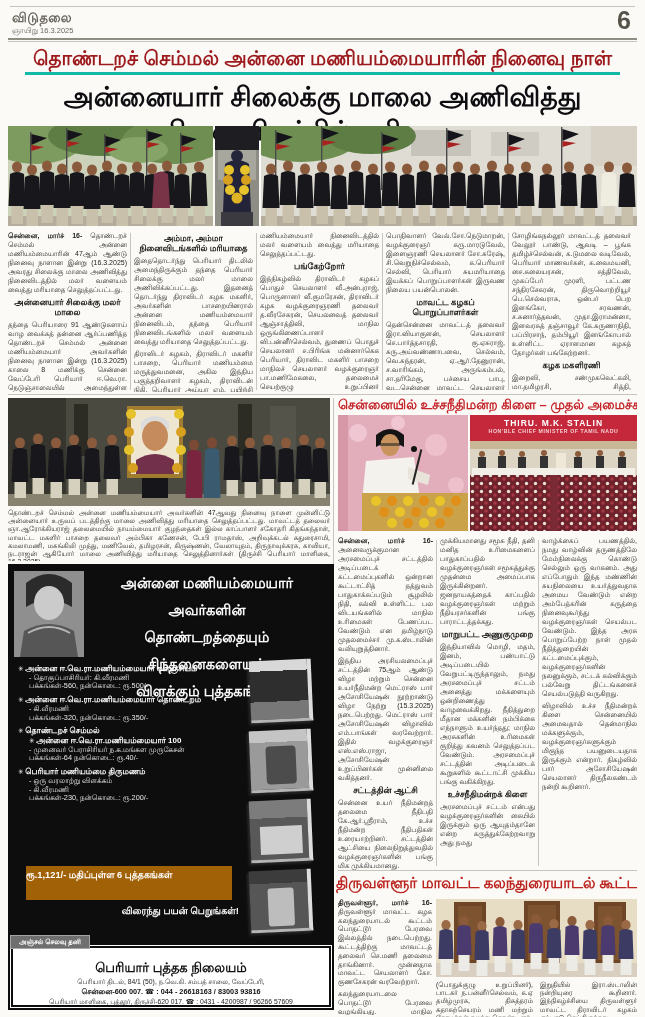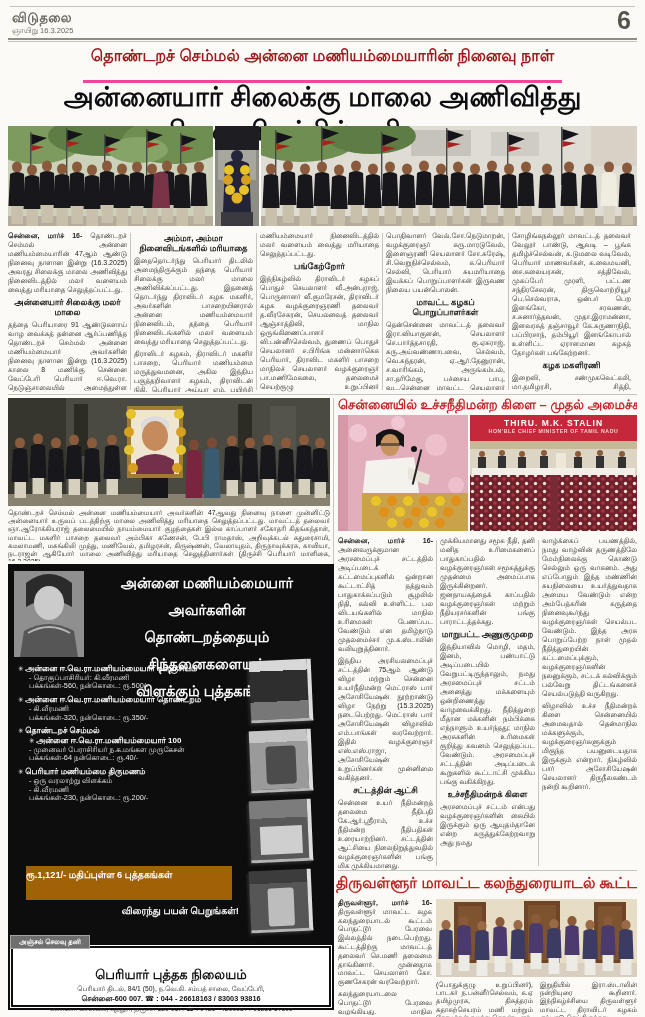--- a/index.html
+++ b/index.html
@@ -6,21 +6,21 @@
   html,body{background:#e9e7e1}
   body{font-family:"Liberation Sans","DejaVu Sans",sans-serif;color:#1a1a1a}
   #page{position:relative;width:645px;height:1017px;margin:0 auto;background:#fbfaf6;overflow:hidden}
   .rule{position:absolute;background:#c7c4bc}
   
   .masthead{position:absolute;left:12px;top:10px;font-size:13px;font-weight:700;color:#6a675f;letter-spacing:.5px}
   .m-date{position:absolute;left:12px;top:26px;font-size:7.5px;color:#6a675f}
   .pagenum{position:absolute;right:14px;top:6px;font-size:25px;font-weight:700;color:#56534b}
   
   .kicker-wrap{position:absolute;left:20px;top:47px;width:605px;text-align:center}
-  .kicker{display:inline-block;font-size:16px;font-weight:700;color:#9c1a1d;padding:0 8px 13px;border-bottom:3px solid #ec4899}
+  .kicker{display:inline-block;font-size:20px;font-weight:700;color:#9c1a1d;padding:0 8px 0;border-bottom:3px solid #14b8a6}
   .headline1{position:absolute;left:8px;top:80px;width:629px;text-align:center;font-size:27px;line-height:34px;font-weight:700;color:#0e0e12;overflow:hidden}
   .red-head2{position:absolute;left:338px;top:397px;width:299px;text-align:center;font-size:13px;font-weight:700;color:#c5242a;overflow:hidden;white-space:nowrap}
   .red-head3{position:absolute;left:336px;top:874px;width:301px;text-align:center;font-size:15px;font-weight:700;color:#bc2420;overflow:hidden;white-space:nowrap}
   
   .ph{position:absolute;overflow:hidden;background:#ccc}
   .ph svg{display:block;width:100%;height:100%}
   
   .np-col{position:absolute;top:231px;width:119px;height:161px;font-size:7px;line-height:9px;text-align:justify;overflow:hidden;color:#1c1c1c}
   .np-col p,.st-col p,.th-col p{margin:0 0 3px}
   .sh{font-weight:700;text-align:center;font-size:8.4px;line-height:10px;margin:2px 0 3px;color:#111}
@@ -47,21 +47,21 @@
   .cv2{background:linear-gradient(180deg,#c4c4c4 0 20%,#9a9a9a 20% 100%);position:relative}
   .cv2::after{content:"";position:absolute;left:16px;top:16px;width:30px;height:38px;background:#4c4c4c;border-radius:4px}
   .cv3{background:linear-gradient(180deg,#7c7c7c 0 30%,#585858 30% 100%);position:relative}
   .cv3::after{content:"";position:absolute;left:10px;top:26px;width:42px;height:28px;background:#cfcfcf}
   .cv4{background:linear-gradient(180deg,#3c3c3c 0 22%,#565656 22% 100%);position:relative}
   .cv4::after{content:"";position:absolute;left:18px;top:18px;width:26px;height:38px;background:#bdbdbd;border-radius:3px}
   .offer{position:absolute;left:18px;top:302px;width:206px;height:34px;background:#a16207;color:#fff;font-weight:700;font-size:9.3px;line-height:15px;text-align:left;padding-top:2px}
   .cta{position:absolute;left:31px;top:341px;width:200px;text-align:right;font-size:9.5px;font-weight:700;color:#fff}
   .badge{position:absolute;left:2px;top:371px;width:80px;height:14px;background:#6f6f6f;border:1px solid #a5a5a5;color:#fff;font-size:6.8px;font-weight:700;text-align:center;line-height:12px;z-index:3}
   .ad-foot{position:absolute;left:3px;top:382px;width:320px;height:61px;background:#fff;border:2px solid #0d0d0d;outline:1px solid #fff;color:#111;text-align:center;z-index:2}
-  .store{font-size:13px;font-weight:700;margin-top:19px}
+  .store{font-size:13px;font-weight:700;margin-top:12px}
   .addr-a{font-size:6.8px;color:#222;margin-top:1px}
   .addr-b{font-size:7.3px;font-weight:700;color:#111}
   .web{font-size:8px;font-weight:700;letter-spacing:2.5px;margin-top:1px}
 </style>
 </head>
 <body>
 
 <div id="page">
 
   <div class="rule" style="left:10px;top:6px;width:625px;height:1px"></div>

